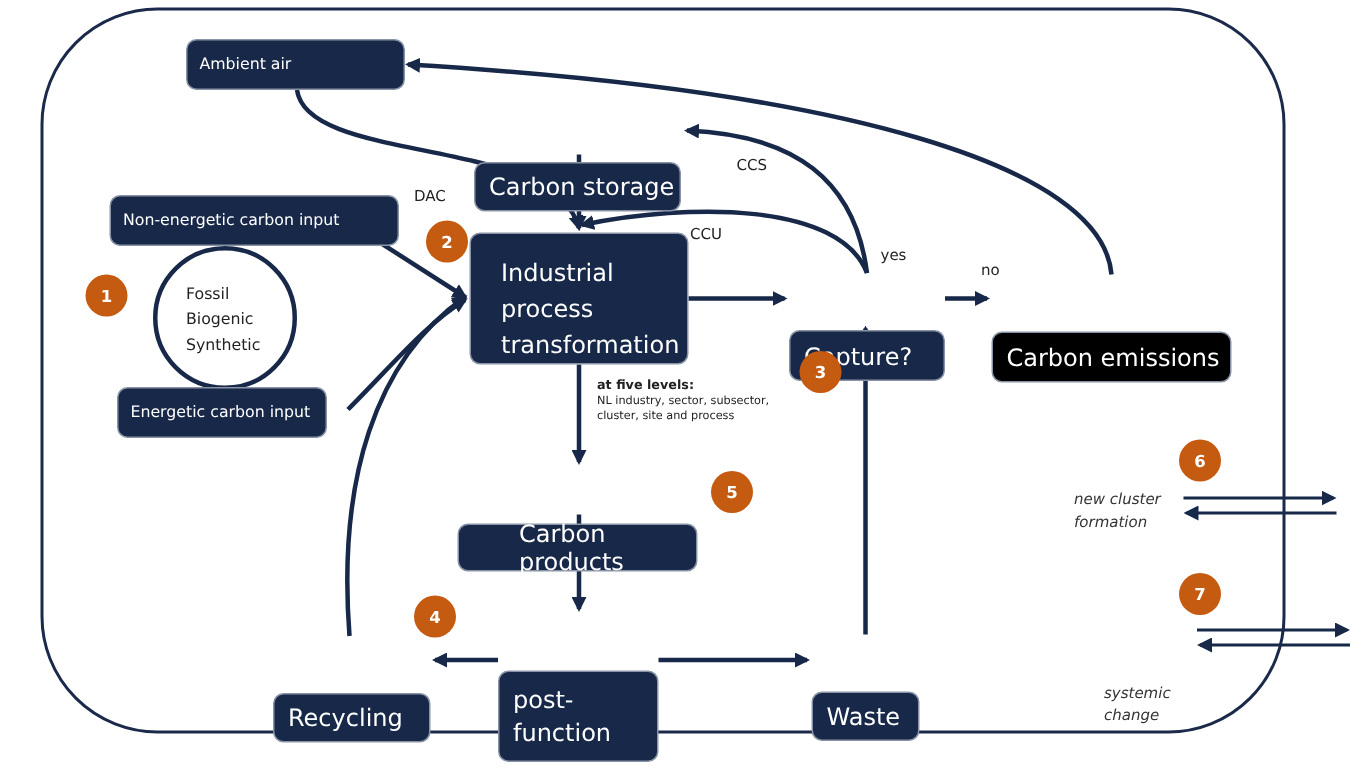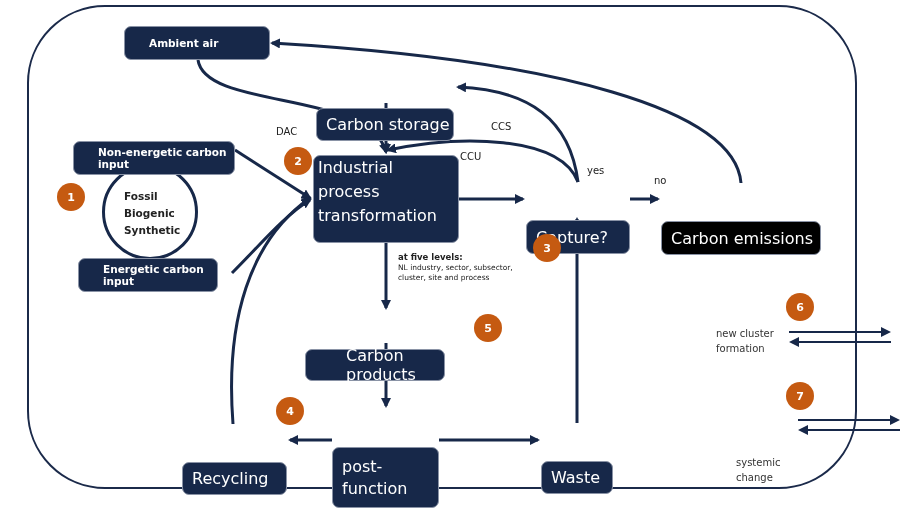--- a/index.html
+++ b/index.html
@@ -6,35 +6,35 @@
   body { width: 908px; height: 514px; position: relative; overflow: hidden;
          font-family: "DejaVu Sans", "Liberation Sans", sans-serif; }
   #canvas { position: absolute; left: 0; top: 0; width: 908px; height: 514px; }
   .frame { position: absolute; left: 27px; top: 5px; width: 830px; height: 484px;
            border: 2px solid #1b2a4a; border-radius: 78px; box-sizing: border-box; }
   .box { position: absolute; background: #172849; color: #ffffff; border-radius: 7px;
          box-sizing: border-box; display: flex; align-items: center;
          border: 1px solid #8a93a6; }
   .box.black { background: #000000; }
   .box span { display: block; }
-  .sm { font-size: 10.5px; font-weight: bold; padding-left: 24px; }
+  .sm { font-size: 10.5px; font-weight: normal; padding-left: 8px; }
   .lg { font-size: 16px; padding-left: 9px; margin-top: 38px; }
-  .xl { font-size: 16px; padding-left: 4px; line-height: 24px; white-space: pre-line; align-items: flex-start; }
+  .xl { font-size: 16px; padding-left: 20px; line-height: 24px; white-space: pre-line; align-items: flex-end; }
   .badge { position: absolute; width: 28px; height: 28px; border-radius: 50%;
            background: #c55a11; color: #fff; font-size: 11px; font-weight: bold;
            display: flex; align-items: center; justify-content: center; }
   .lbl { position: absolute; font-size: 10px; color: #222; }
   .circle { position: absolute; left: 102px; top: 164px; width: 96px; height: 96px;
             border: 3px solid #172849; border-radius: 50%; box-sizing: border-box;
             background: #fff; }
   .circle-text { position: absolute; left: 124px; top: 188px; font-size: 10.5px; color: #222;
-                 line-height: 17px; font-weight: bold; }
+                 line-height: 17px; }
   .note { position: absolute; left: 398px; top: 252px; font-size: 7.5px; color: #222; line-height: 10px; }
   .note b { font-size: 8.5px; }
-  .side { position: absolute; font-size: 10px; color: #333; line-height: 15px; }
+  .side { position: absolute; font-size: 10px; color: #333; line-height: 15px; font-style: italic; }
 </style>
 </head>
 <body>
 
 <svg id="canvas" viewBox="0 0 908 514">
   <defs>
     <marker id="ah" markerWidth="10" markerHeight="10" refX="8" refY="5" orient="auto" markerUnits="userSpaceOnUse">
       <path d="M0,0 L10,5 L0,10 z" fill="#172849"></path>
     </marker>
   </defs>
@@ -82,54 +82,54 @@
 <div class="circle"></div>
 <div class="circle-text">
   <div>Fossil</div>
   <div>Biogenic</div>
   <div>Synthetic</div>
 </div>
 
 <div class="box sm" style="left:124px;top:26px;width:146px;height:34px;">
     <span>Ambient air</span>
   </div>
-<div class="box sm" style="left:73px;top:141px;width:162px;height:34px;">
+<div class="box sm" style="left:73px;top:130px;width:193px;height:34px;">
     <span>Non-energetic carbon input</span>
   </div>
 <div class="box sm" style="left:78px;top:258px;width:140px;height:34px;">
     <span>Energetic carbon input</span>
   </div>
 <div class="box lg" style="left:316px;top:70px;width:138px;height:33px;">
     <span>Carbon storage</span>
   </div>
 <div class="box xl" style="left:313px;top:155px;width:146px;height:88px;"><span style="white-space:pre-line">Industrial
 process
 transformation</span></div>
 <div class="box lg" style="left:526px;top:182px;width:104px;height:34px;">
     <span>Capture?</span>
   </div>
 <div class="box lg black" style="left:661px;top:183px;width:160px;height:34px;">
     <span>Carbon emissions</span>
   </div>
-<div class="box lg" style="left:305px;top:311px;width:140px;height:32px;padding-left:40px;">
+<div class="box lg" style="left:305px;top:311px;width:160px;height:32px;padding-left:40px;">
     <span>Carbon products</span>
   </div>
 <div class="box lg" style="left:332px;top:409px;width:107px;height:61px;line-height:22px;">
     <span style="white-space:pre-line">post-
 function</span>
   </div>
 <div class="box lg" style="left:182px;top:424px;width:105px;height:33px;">
     <span>Recycling</span>
   </div>
 <div class="box lg" style="left:541px;top:423px;width:72px;height:33px;">
     <span>Waste</span>
   </div>
 
 <div class="lbl" style="left:276px;top:126px;">DAC</div>
-<div class="lbl" style="left:491px;top:105px;margin-top:16px;">CCS</div>
+<div class="lbl" style="left:491px;top:105px;">CCS</div>
 <div class="lbl" style="left:460px;top:151px;">CCU</div>
 <div class="lbl" style="left:587px;top:165px;">yes</div>
 <div class="lbl" style="left:612px;top:175px;padding-left:42px;">no</div>
 
 <div class="note">
   <b>at five levels:</b><br>
   <span>NL industry, sector, subsector,</span><br>
   <span>cluster, site and process</span>
 </div>
 

